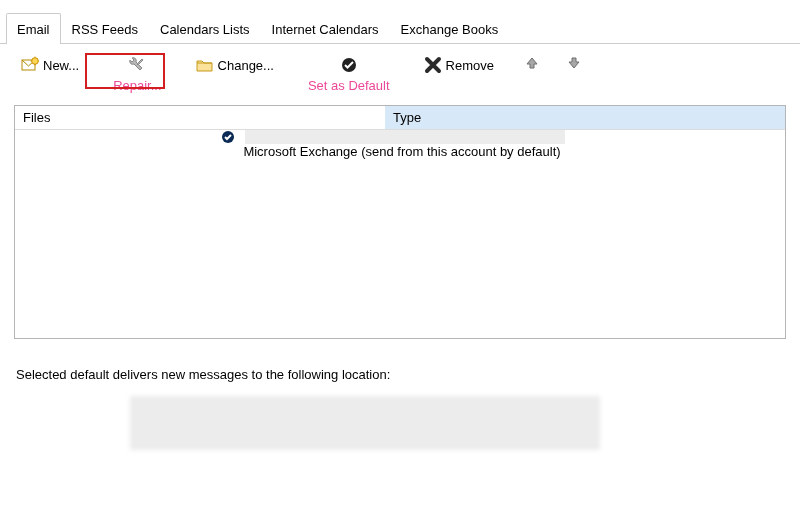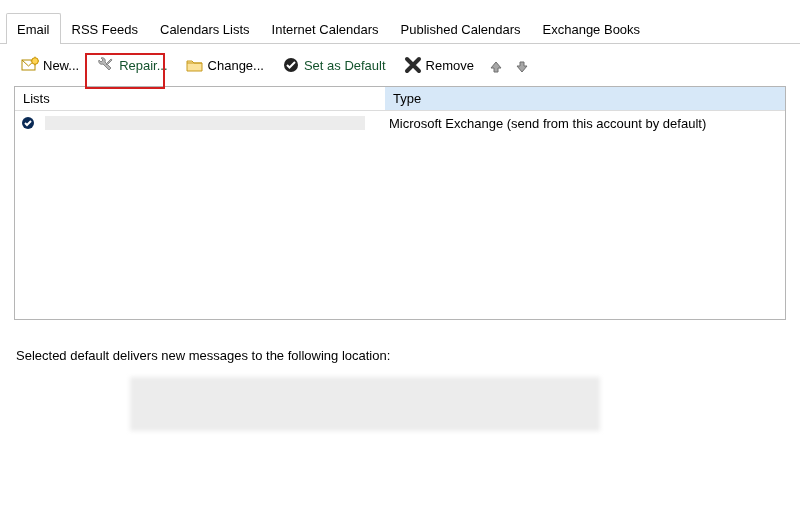--- a/index.html
+++ b/index.html
@@ -29,33 +29,33 @@
       border-bottom: none;
     }
     .tab.active {
       border-color: #ccc;
       background: #fff;
       border-top-left-radius: 2px;
       border-top-right-radius: 2px;
     }
     .toolbar {
       display: flex;
-      align-items: flex-end;
+      align-items: flex-start;
       padding: 8px 14px 8px 14px;
-      gap: 4px;
+      gap: 20px;
     }
     .tb-btn {
       display: flex;
       align-items: center;
       gap: 4px;
       padding: 3px 6px;
       cursor: pointer;
       border: 1px solid transparent;
     }
-    .tb-btn.disabled { color: #14532d; }
+    .tb-btn.disabled { color: #ec4899; flex-direction: column; }
     .tb-arrow {
       display: flex;
       align-items: center;
       justify-content: center;
       width: 22px;
       height: 22px;
     }
     .highlight-box {
       position: absolute;
       border: 2px solid #d21e1e;
@@ -70,21 +70,21 @@
       padding: 4px 8px;
       background: #fff;
       border-bottom: 1px solid #dcdcdc;
     }
     .header-cell.col-name { width: 370px; }
     .header-cell.col-type {
       flex: 1;
       background: #d7e8f8;
     }
     .data-area { height: 208px; }
-    .data-row { display: flex; height: 24px; align-items: center; }
+    .data-row { display: flex; height: 24px; align-items: center; flex-direction: column; }
     .cell.col-name {
       width: 370px;
       padding-left: 6px;
       display: flex;
       align-items: center;
       gap: 6px;
     }
     .cell.col-type { flex: 1; padding-left: 4px; }
     .info-text {
       margin: 28px 16px 8px 16px;
@@ -106,21 +106,20 @@
     svg { display: block; }
   </style>
 </head>
 <body>
 
 <div class="tabstrip">
   <div class="tab active"><span>Email</span></div>
   <div class="tab"><span>RSS Feeds</span></div>
   <div class="tab"><span>Calendars Lists</span></div>
   <div class="tab"><span>Internet Calendars</span></div>
-  <div class="tab"><span>Published Calendars</span></div>
   <div class="tab"><span>Exchange Books</span></div>
 </div>
 
 <div class="toolbar">
   <div class="tb-btn">
     <span>
       <svg width="18" height="18" viewBox="0 0 18 18">
           <rect x="1" y="4" width="13" height="10" fill="#fff" stroke="#b48b00"></rect>
           <path d="M1 4 L7.5 10 L14 4" fill="none" stroke="#b48b00"></path>
           <circle cx="14" cy="5" r="3.3" fill="#ffd557" stroke="#c79200"></circle>
@@ -187,21 +186,21 @@
           <path d="M7 12 L2 6 H5 V2 H9 V6 H12 Z" fill="#a7a7a7" stroke="#6e6e6e"></path>
         </svg>
     </span>
   </div>
 </div>
 
 <div class="highlight-box" style="left:85px; top:53px; width:80px; height:36px;"></div>
 
 <div class="list-frame">
   <div class="header-row">
-    <div class="header-cell col-name"><span>Lists</span></div>
+    <div class="header-cell col-name"><span>Files</span></div>
     <div class="header-cell col-type"><span>Type</span></div>
   </div>
   <div class="data-area">
     <div class="data-row">
       <div class="cell col-name">
         <span>
           <svg width="14" height="14" viewBox="0 0 14 14">
               <circle cx="7" cy="7" r="6" fill="#0a2a55"></circle>
               <path d="M4 7 l2 2 L10 5" fill="none" stroke="#fff" stroke-width="2"></path>
             </svg>

